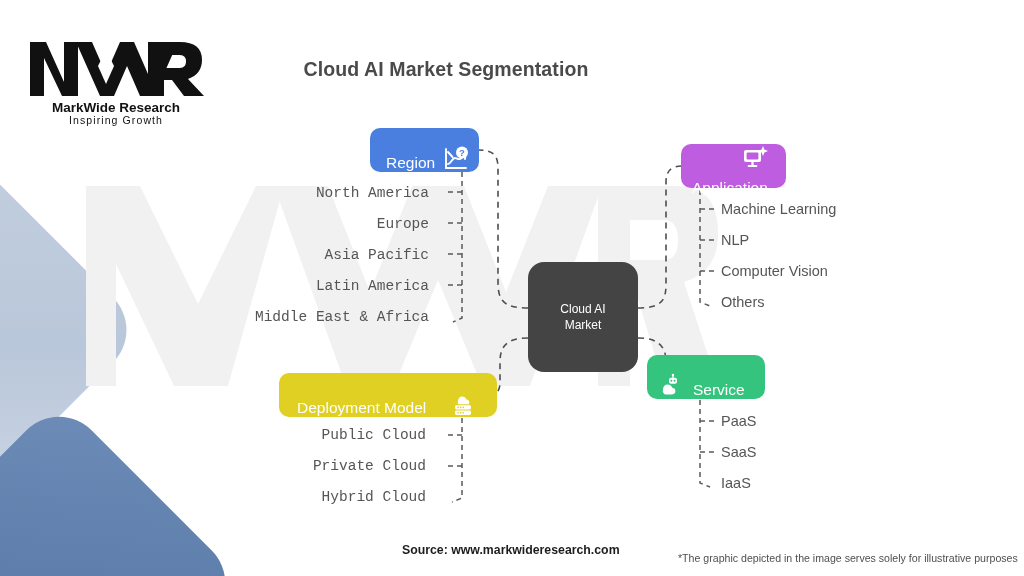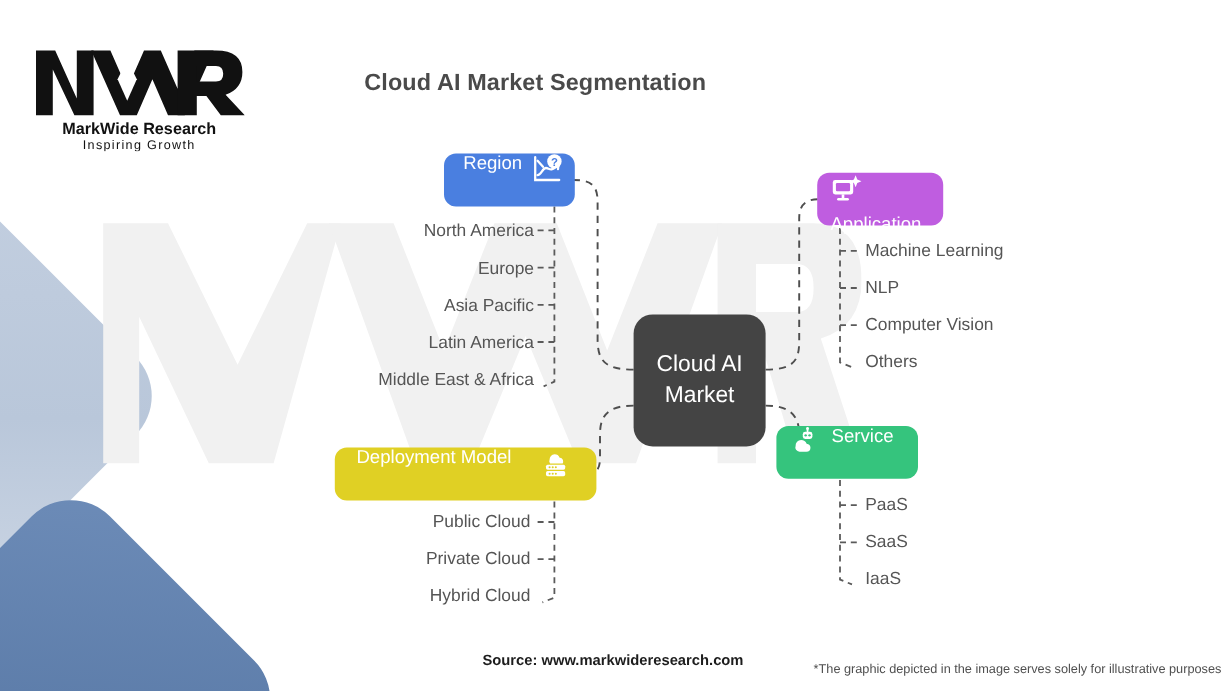--- a/index.html
+++ b/index.html
@@ -100,29 +100,29 @@
     top: 262px;
     width: 110px;
     height: 110px;
     background: #444444;
     border-radius: 16px;
     display: flex;
     align-items: center;
     justify-content: center;
     text-align: center;
     color: #ffffff;
-    font-size: 19px;
+    font-size: 12px;
     line-height: 1.35;
   }
 
   
   .pill {
     position: absolute;
     display: flex;
-    align-items: flex-start;
+    align-items: flex-end;
     height: 44px;
     border-radius: 10px;
     color: #ffffff;
     font-size: 15.5px;
     box-sizing: border-box;
   }
   .pill .pill-label {
     white-space: nowrap;
   }
   .pill .pill-icon {
@@ -167,22 +167,23 @@
     position: absolute;
     color: #555555;
     font-size: 14.5px;
   }
   .leaf {
     position: absolute;
     white-space: nowrap;
     line-height: 1;
   }
   .leaves-right .leaf {
-    right: 0;
+    right: 16px;
     text-align: left;
+    font-family: Liberation Mono, monospace;
   }
   .leaves-left .leaf {
     left: 0;
     text-align: left;
   }
 
   #leaves-region { left: 180px; top: 186px; width: 265px; }
   #leaves-deployment { left: 230px; top: 428px; width: 212px; }
   #leaves-application { left: 721px; top: 202px; width: 250px; }
   #leaves-service { left: 721px; top: 414px; width: 160px; }

